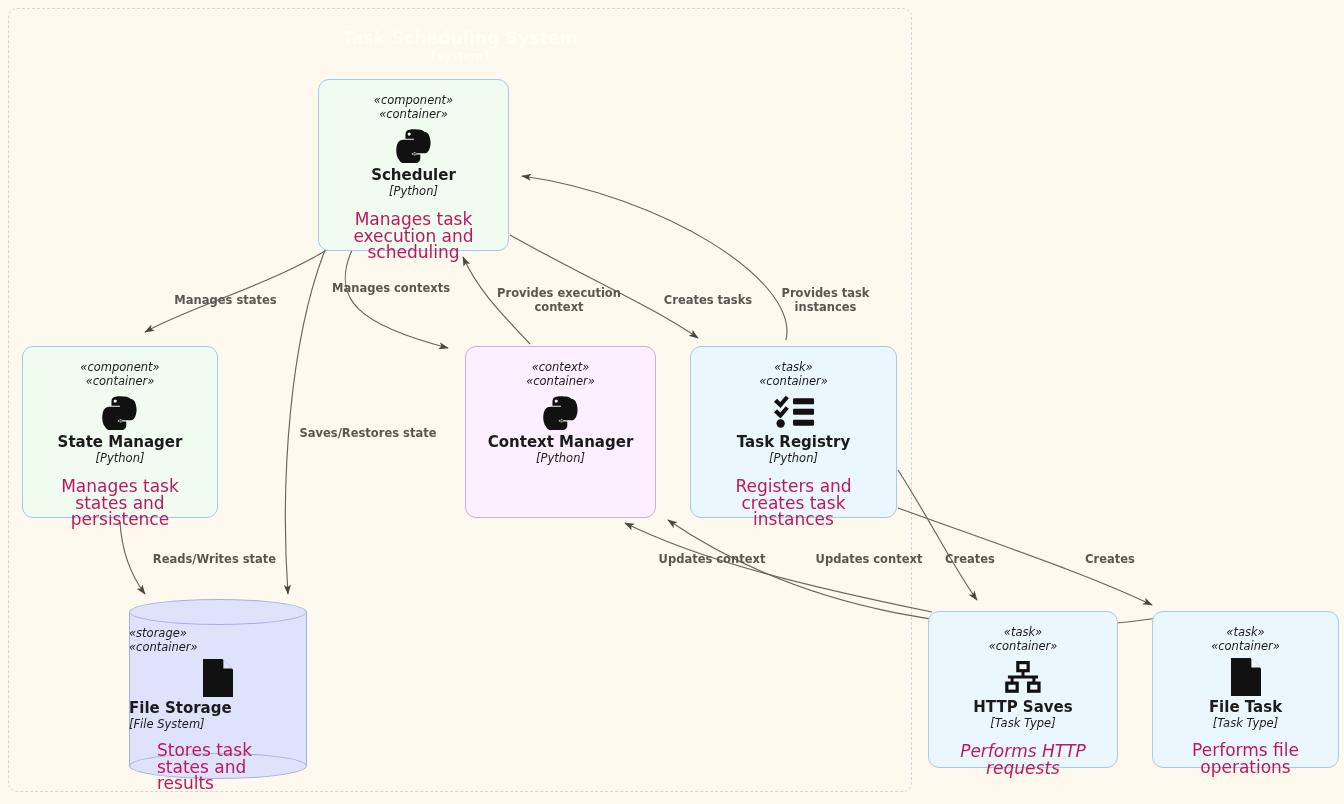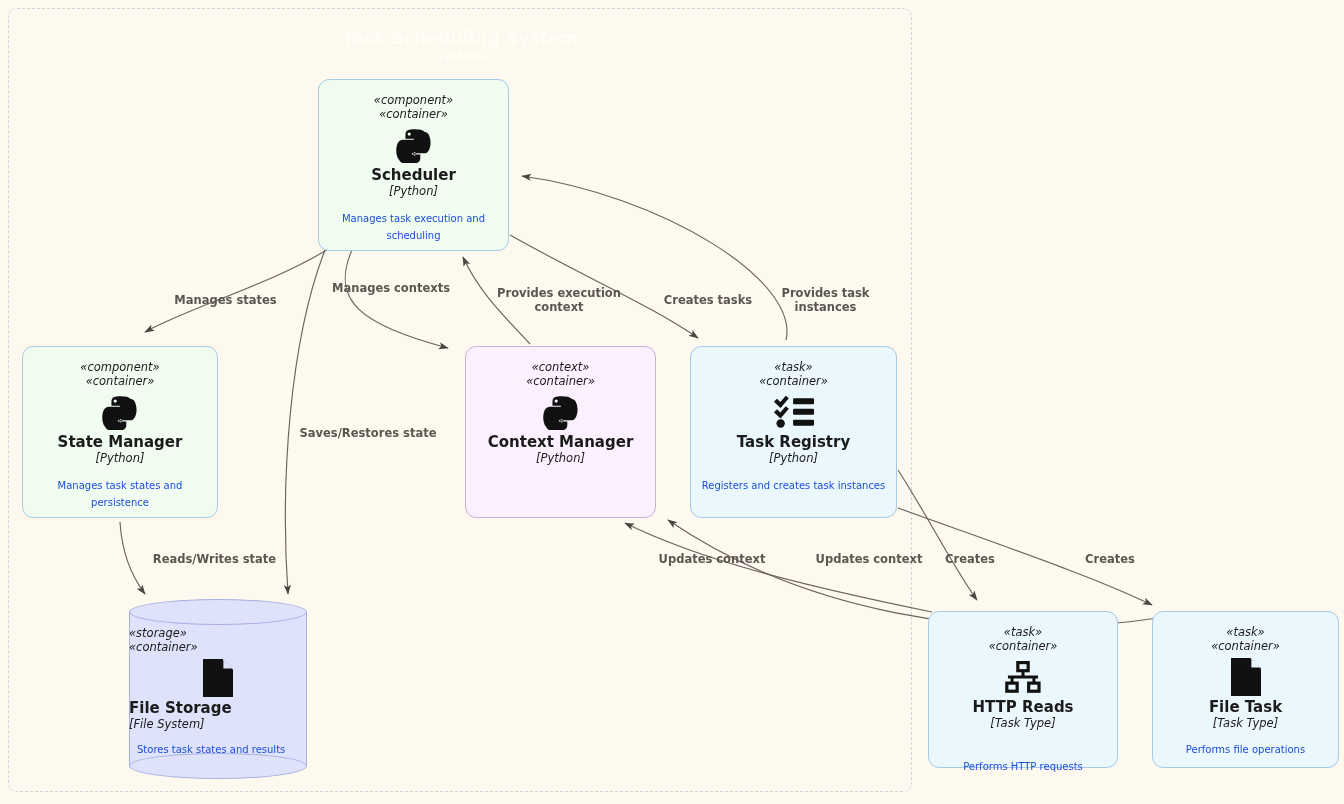--- a/index.html
+++ b/index.html
@@ -84,25 +84,25 @@
     font-weight: bold;
     line-height: 18px;
   }
   .node-tech {
     font-size: 11.5px;
     font-style: italic;
     line-height: 15px;
     color: #1b1b1b;
   }
   .node-desc {
-    font-size: 10px;
+    font-size: 17px;
     line-height: 16.5px;
     margin-top: 12px;
-    padding: 0 8px;
-    color: #1d4ed8;
+    padding: 0 28px;
+    color: #be185d;
   }
 
   
   .cyl {
     position: absolute;
     box-sizing: border-box;
     color: #1b1b1b;
   }
   .cyl .cyl-body {
     position: absolute;
@@ -289,23 +289,23 @@
     <div class="stereo">«task»</div>
     <div class="stereo">«container»</div>
     <div class="icon-wrap">
       <svg width="38" height="32" viewBox="0 0 40 34" aria-hidden="true">
         <rect fill="none" stroke="#111" stroke-width="3.4" x="14.5" y="1.7" width="11" height="8.6"></rect>
         <path stroke="#111" stroke-width="3.2" fill="none" d="M20,10.6 V17 M4,17 H36 M8.4,17 V23 M31.6,17 V23"></path>
         <rect fill="none" stroke="#111" stroke-width="3.4" x="2.8" y="23.5" width="11" height="8.6"></rect>
         <rect fill="none" stroke="#111" stroke-width="3.4" x="26" y="23.5" width="11" height="8.6"></rect>
       </svg>
     </div>
-    <div class="node-title">HTTP Reads</div>
+    <div class="node-title">HTTP Saves</div>
     <div class="node-tech">[Task Type]</div>
-    <div class="node-desc" style="margin-top:28px;">Performs HTTP requests</div>
+    <div class="node-desc" style="margin-top:12px;font-style:italic;">Performs HTTP requests</div>
   </div>
 
   <div class="node blue" style="left:1152px; top:611px; width:187px; height:157px;">
     <div class="stereo">«task»</div>
     <div class="stereo">«container»</div>
     <div class="icon-wrap">
       <svg width="30" height="38" viewBox="0 0 30 38" aria-hidden="true">
         <path fill="#111" d="M0 0 H19.5 L30 10.4 V38 H0 Z"></path>
         <path fill="#eaf7fd" d="M20.4 0.6 L29.4 9.6 H20.4 Z"></path>
       </svg>

